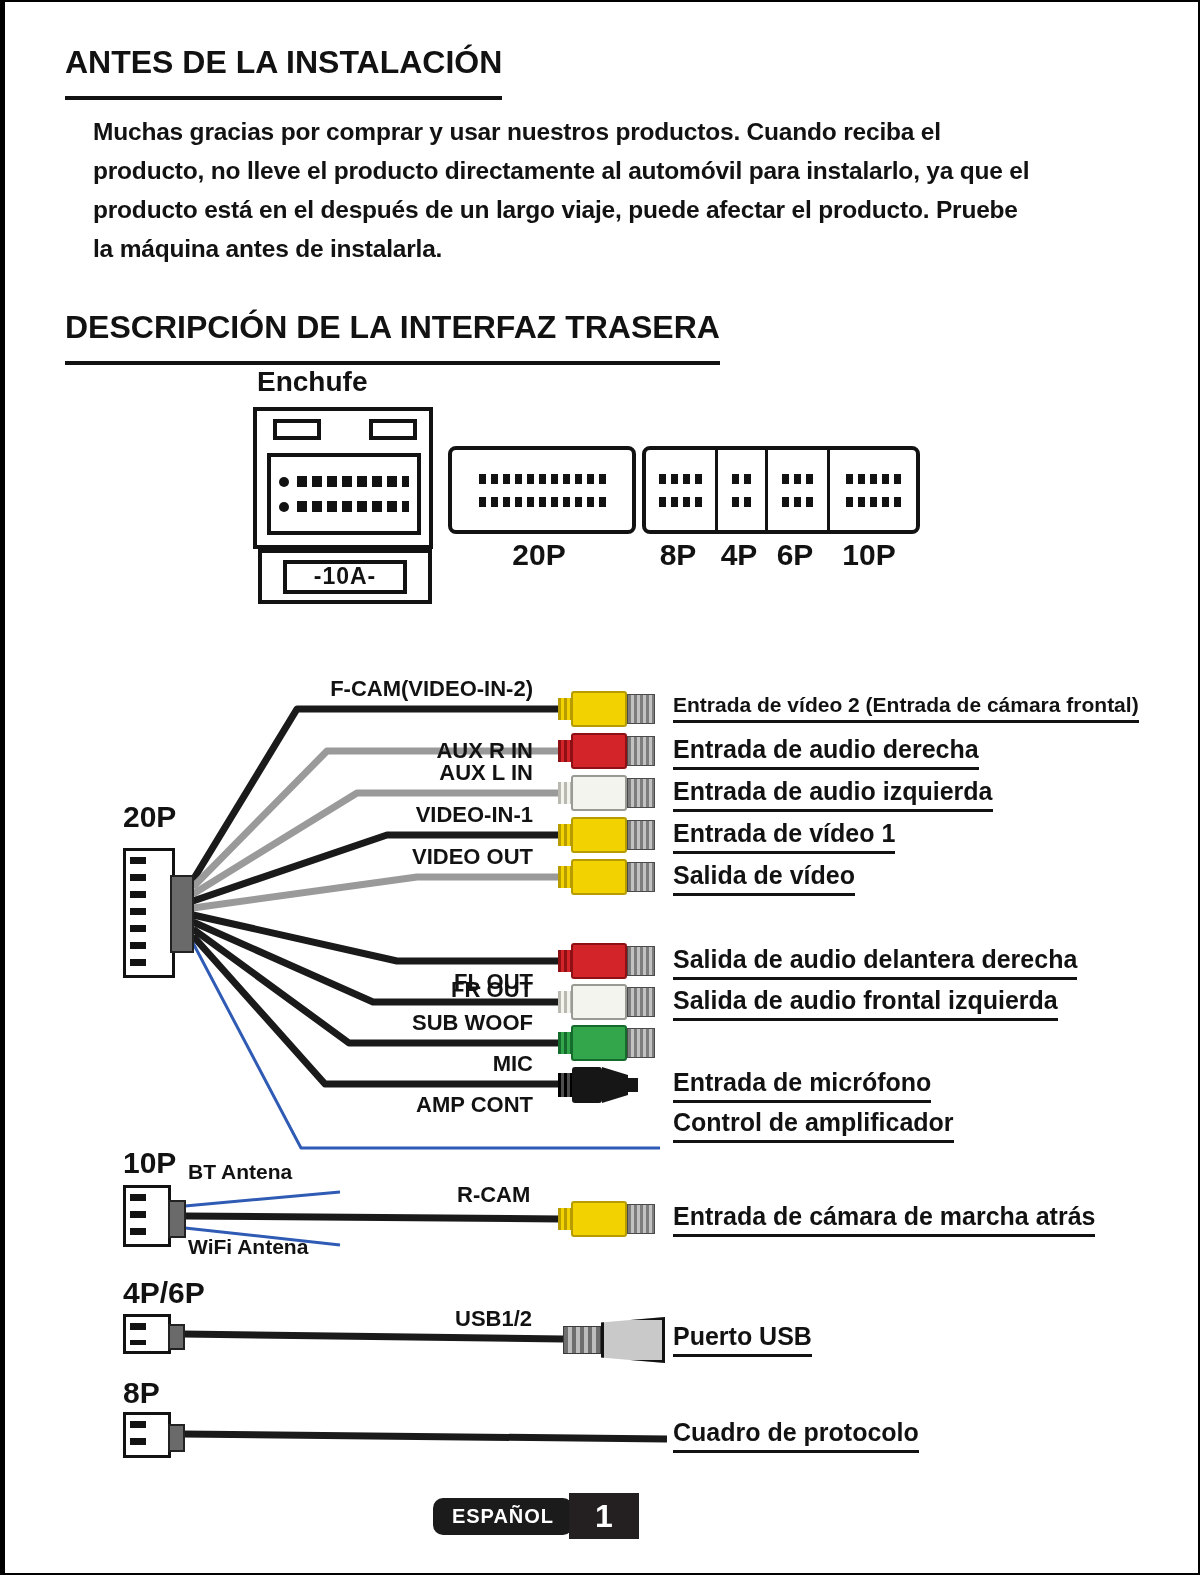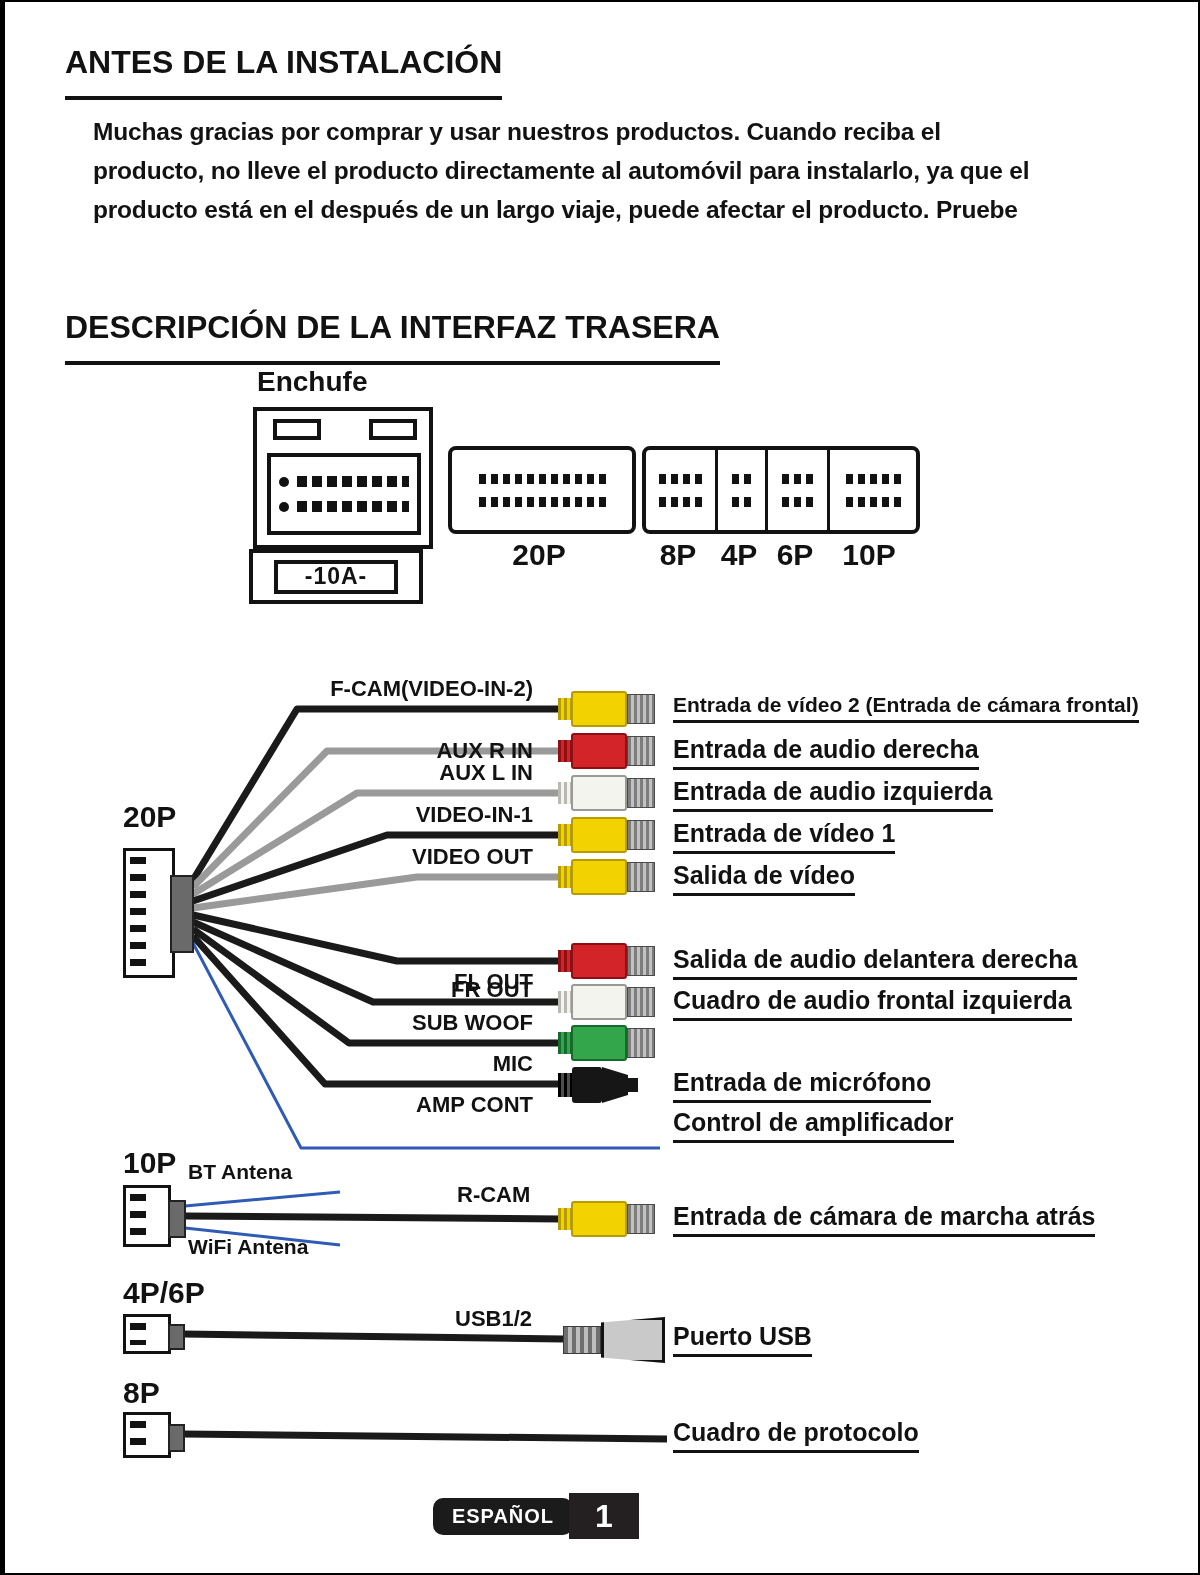--- a/index.html
+++ b/index.html
@@ -19,21 +19,21 @@
   
   .enchufe-label{position:absolute;left:252px;top:364px;font-size:28px;font-weight:bold;}
   #power-outer{position:absolute;left:248px;top:405px;width:172px;height:134px;border:4px solid #121212;}
   .power-tab{position:absolute;top:8px;width:40px;height:13px;border:4px solid #121212;}
   .tab1{left:16px;} .tab2{left:112px;}
   #power-pin-area{position:absolute;left:10px;top:42px;width:146px;height:74px;border:4px solid #121212;
     display:flex;flex-direction:column;justify-content:center;gap:14px;}
   .power-pin-row{display:flex;align-items:center;gap:8px;padding-left:8px;}
   .dot{width:10px;height:10px;border-radius:50%;background:#121212;}
   .sqBig{height:11px;width:112px;background:repeating-linear-gradient(90deg,#121212 0 10px,transparent 10px 15px);}
-  #fuse-outer{position:absolute;left:244px;top:547px;width:166px;height:47px;border:4px solid #121212;
+  #fuse-outer{position:absolute;left:253px;top:547px;width:166px;height:47px;border:4px solid #121212;
     display:flex;align-items:center;justify-content:center;}
   #fuse-inner{width:116px;height:26px;border:4px solid #121212;display:flex;align-items:center;
     justify-content:center;font-size:23px;font-weight:bold;letter-spacing:1px;}
   #conn20{position:absolute;left:443px;top:444px;width:180px;height:80px;border:4px solid #121212;border-radius:8px;
     display:flex;flex-direction:column;align-items:center;justify-content:center;gap:13px;}
   .sq{height:10px;background:repeating-linear-gradient(90deg,#121212 0 7px,transparent 7px 12px);}
   .sq-11{width:127px;} .sq-4{width:43px;} .sq-2{width:19px;} .sq-3{width:31px;} .sq-5{width:55px;}
   #connGroup{position:absolute;left:637px;top:444px;width:270px;height:80px;border:4px solid #121212;border-radius:8px;
     display:flex;}
   .gcell{display:flex;flex-direction:column;align-items:center;justify-content:center;gap:13px;box-sizing:border-box;}
@@ -127,20 +127,21 @@
     <polyline points="180,1226 335,1243" fill="none" stroke="#2f5bb5" stroke-width="3"></polyline>
     <polyline points="178,1332 558,1337" fill="none" stroke="#1a1a1a" stroke-width="7"></polyline>
     <polyline points="178,1432 662,1437" fill="none" stroke="#1a1a1a" stroke-width="7"></polyline>
   </svg>
 
   <div id="title1" class="h-title">ANTES DE LA INSTALACIÓN</div>
   <div class="intro">
     <div>Muchas gracias por comprar y usar nuestros productos. Cuando reciba el</div>
     <div>producto, no lleve el producto directamente al automóvil para instalarlo, ya que el</div>
     <div>producto está en el después de un largo viaje, puede afectar el producto. Pruebe</div>
+    <div>la máquina antes de instalarla.</div>
   </div>
   <div id="title2" class="h-title">DESCRIPCIÓN DE LA INTERFAZ TRASERA</div>
 
   <div class="enchufe-label">Enchufe</div>
   <div id="power-outer">
     <div class="power-tab tab1"></div>
     <div class="power-tab tab2"></div>
     <div id="power-pin-area">
       <div class="power-pin-row">
           <span class="dot"></span>
@@ -248,21 +249,21 @@
       <span class="mic-taper"></span>
       <span class="mic-nub"></span>
     </div>
 
   <div class="desc d1">Entrada de vídeo 2 (Entrada de cámara frontal)</div>
   <div class="desc d2">Entrada de audio derecha</div>
   <div class="desc d3">Entrada de audio izquierda</div>
   <div class="desc d4">Entrada de vídeo 1</div>
   <div class="desc d5">Salida de vídeo</div>
   <div class="desc d6">Salida de audio delantera derecha</div>
-  <div class="desc d7">Cuadro de audio frontal izquierda</div>
+  <div class="desc d7">Salida de audio frontal izquierda</div>
   <div class="desc d9">Entrada de micrófono</div>
   <div class="desc d10">Control de amplificador</div>
 
   <div class="harness-label hl10">10P</div>
   <div class="harness-conn hc10">
     <div class="pins"></div>
     <div class="plug-block pb10"></div>
   </div>
   <div class="antena-label bt">BT Antena</div>
   <div class="antena-label wifi">WiFi Antena</div>

